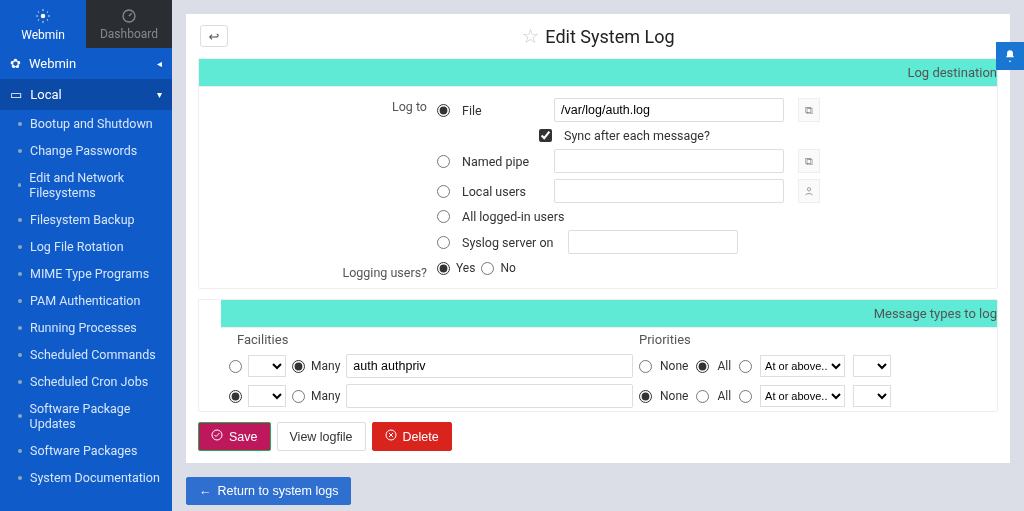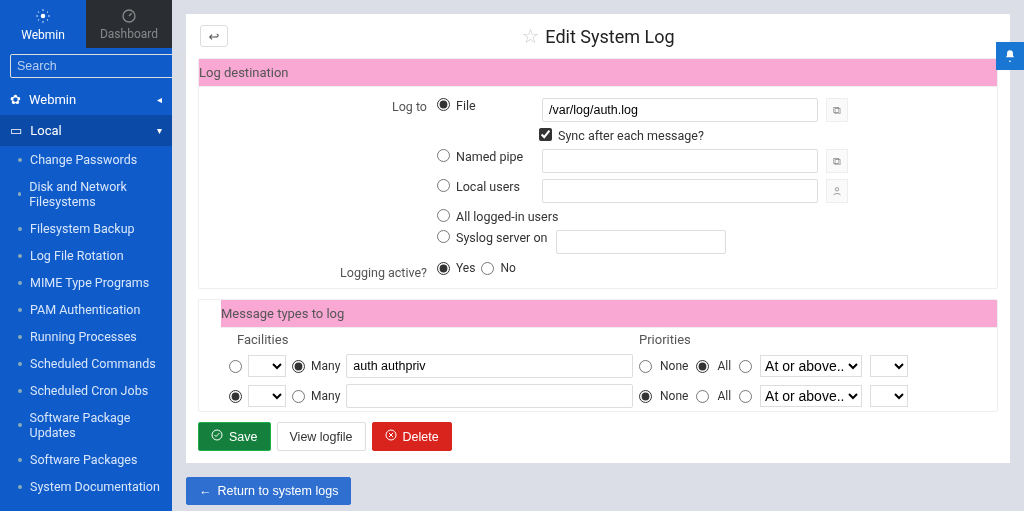--- a/index.html
+++ b/index.html
@@ -23,40 +23,40 @@
 .sub-item { display: flex; align-items: center; gap: 8px; padding: 6px 10px 6px 18px; font-size: 12.5px; cursor: pointer; color: #d7e6fb; }
 .sub-item .bullet { width: 4px; height: 4px; background: #8ab; border-radius: 2px; }
 .content { flex: 1; padding: 14px; overflow: hidden; position: relative; }
 .panel { background: #fff; margin-bottom: 14px; }
 .panel-header { display: flex; align-items: center; justify-content: center; position: relative; padding: 10px 14px; }
 .panel-header .back { position: absolute; left: 14px; border: 1px solid #ddd; border-radius: 3px; width: 28px; height: 22px; display: flex; align-items: center; justify-content: center; cursor: pointer; color: #555; }
 .panel-title { font-size: 18px; color: #222; display: flex; align-items: center; gap: 6px; }
 .star-icon { color: #ccc; font-size: 20px; }
 .section { border: 1px solid #eee; margin: 0 12px; border-radius: 2px; }
 .section + .section { margin-top: 10px; padding-left: 22px; }
-.section-title { text-align: left; padding: 6px 0; background: #f9a8d4; border-bottom: 1px solid #eee; color: #555; font-size: 13px; }
+.section-title { text-align: right; padding: 6px 0; background: #5eead4; border-bottom: 1px solid #eee; color: #555; font-size: 13px; }
 .section-body { padding: 6px 8px; }
 .form-row { display: flex; align-items: flex-start; padding: 2px 0; }
 .form-label { width: 230px; text-align: right; padding-right: 10px; color: #555; font-size: 12.5px; padding-top: 4px; }
 .form-controls { flex: 1; }
-.radio-row { display: flex; align-items: flex-start; gap: 6px; padding: 3px 0; }
+.radio-row { display: flex; align-items: center; gap: 12px; padding: 3px 0; }
 .radio-row label { font-size: 12.5px; color: #333; }
 input[type=text] { border: 1px solid #ddd; padding: 4px 6px; font-size: 12.5px; border-radius: 2px; }
-.file-input { width: 276px; }
+.file-input { width: 230px; }
 .icon-btn { width: 22px; height: 24px; border: 1px solid #eee; display: inline-flex; align-items: center; justify-content: center; color: #888; font-size: 11px; margin-left: 2px; background: #fafafa; cursor: pointer; }
 .table-head { display: flex; padding: 4px 8px; color: #555; }
 .table-head .col-left { flex: 1; }
 .table-head .col-right { width: 350px; }
 .facility-row { display: flex; align-items: center; gap: 6px; padding: 3px 8px; }
-.select-sm { border: 1px solid #ddd; height: 22px; font-size: 14px; min-width: 38px; background: #fff; }
+.select-sm { border: 1px solid #ddd; height: 22px; font-size: 11px; min-width: 38px; background: #fff; }
 .wide-text { flex: 1; }
 .prio-group { display: flex; align-items: center; gap: 8px; margin-left: auto; width: 350px; }
 .btns { display: flex; gap: 6px; padding: 10px 12px 12px; }
 .btn { border: 1px solid #ddd; padding: 6px 12px; font-size: 12.5px; cursor: pointer; background: #fff; color: #333; display: inline-flex; align-items: center; gap: 6px; border-radius: 2px; }
-.btn-green { background: #15803d; color: #fff; border-color: #1bb24b; }
+.btn-green { background: #be185d; color: #fff; border-color: #1bb24b; }
 .btn-red { background: #d9231d; color: #fff; border-color: #d9231d; }
 .btn-blue { background: #2f6fd0; color: #fff; border-color: #2f6fd0; }
 input[type=radio] { accent-color: #333; vertical-align: middle; }
 input[type=checkbox] { accent-color: #333; vertical-align: middle; }
 .bell-badge { position: absolute; right: 0; top: 42px; width: 28px; height: 28px; background: #1976d2; color: #fff; display: flex; align-items: center; justify-content: center; font-size: 14px; }
 .small-radio-label { font-size: 12px; color: #333; }
 .row-inline { display: flex; align-items: center; gap: 6px; }
 .return-wrap { padding: 0 0 0 0; }
 </style>
 </head>
@@ -77,52 +77,47 @@
       <div class="tab tab-inactive">
         <span>
           <svg width="16" height="16" viewBox="0 0 24 24" fill="none" stroke="#888" stroke-width="2">
               <circle cx="12" cy="12" r="9"></circle>
               <path d="M12 12 L16 8"></path>
             </svg>
         </span>
         <span>Dashboard</span>
       </div>
     </div>
-    <div class="search-row">
-      <input type="text" placeholder="Search" style="">
-      <span>
-        <svg width="14" height="14" viewBox="0 0 24 24" fill="none" stroke="#fff" stroke-width="2">
-            <circle cx="10" cy="10" r="7"></circle>
-            <path d="M15 15 L21 21"></path>
-          </svg>
-      </span>
-    </div>
     <div class="nav">
       <div class="nav-group">
         <div class="left">
             <span>✿</span>
             <span>Webmin</span>
           </div>
         <span class="arrow">◂</span>
       </div>
       <div class="nav-group open">
         <div class="left">
             <span>▭</span>
             <span>Local</span>
           </div>
         <span class="arrow">▾</span>
       </div>
       <div class="sub-items">
         <div class="sub-item">
             <span class="bullet"></span>
+            <span>Bootup and Shutdown</span>
+          </div>
+        <div class="sub-item">
+            <span class="bullet"></span>
             <span>Change Passwords</span>
           </div>
         <div class="sub-item">
             <span class="bullet"></span>
-            <span>Disk and Network Filesystems</span>
+            <span>Edit and Network Filesystems</span>
           </div>
         <div class="sub-item">
             <span class="bullet"></span>
             <span>Filesystem Backup</span>
           </div>
         <div class="sub-item">
             <span class="bullet"></span>
             <span>Log File Rotation</span>
           </div>
         <div class="sub-item">
@@ -219,21 +214,21 @@
                 <label>All logged-in users</label>
               </div>
               <div class="radio-row">
                 <input type="radio" name="logto" style="">
                 <label style="width:94px">Syslog server on</label>
                 <input type="text" style="width: 170px;">
               </div>
             </div>
           </div>
           <div class="form-row">
-            <div class="form-label">Logging active?</div>
+            <div class="form-label">Logging users?</div>
             <div class="form-controls row-inline">
               <input type="radio" name="active" checked="" style="">
               <label class="small-radio-label">Yes</label>
               <input type="radio" name="active" style="">
               <label class="small-radio-label">No</label>
             </div>
           </div>
         </div>
       </div>
 

